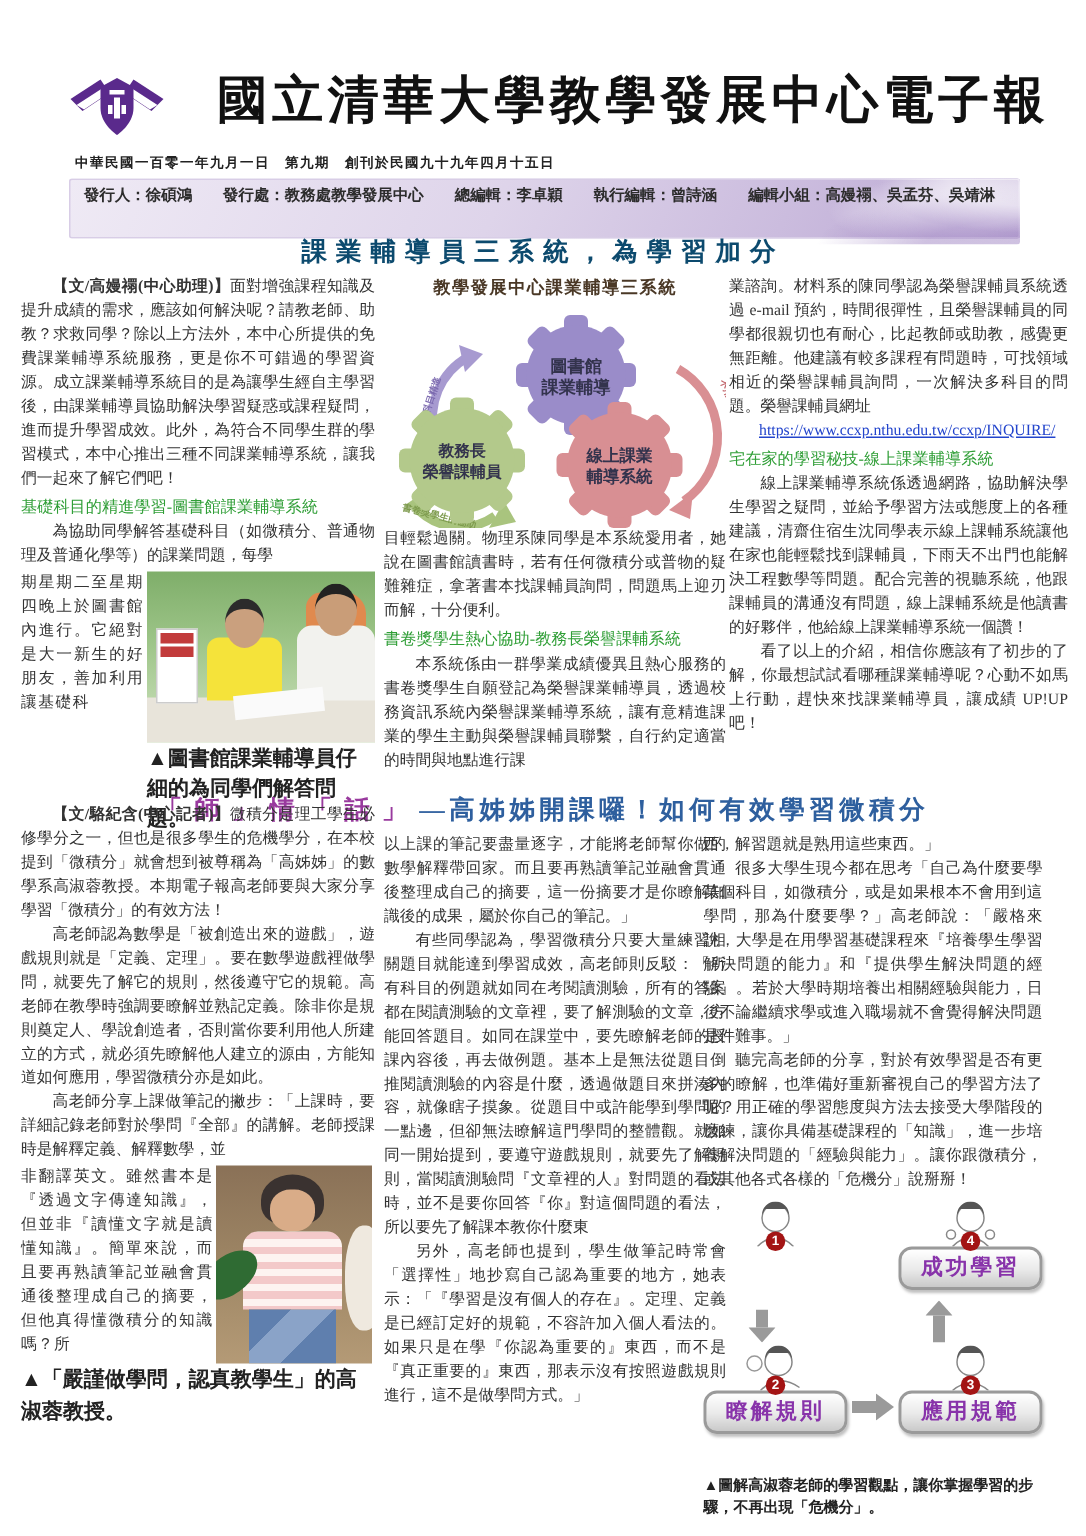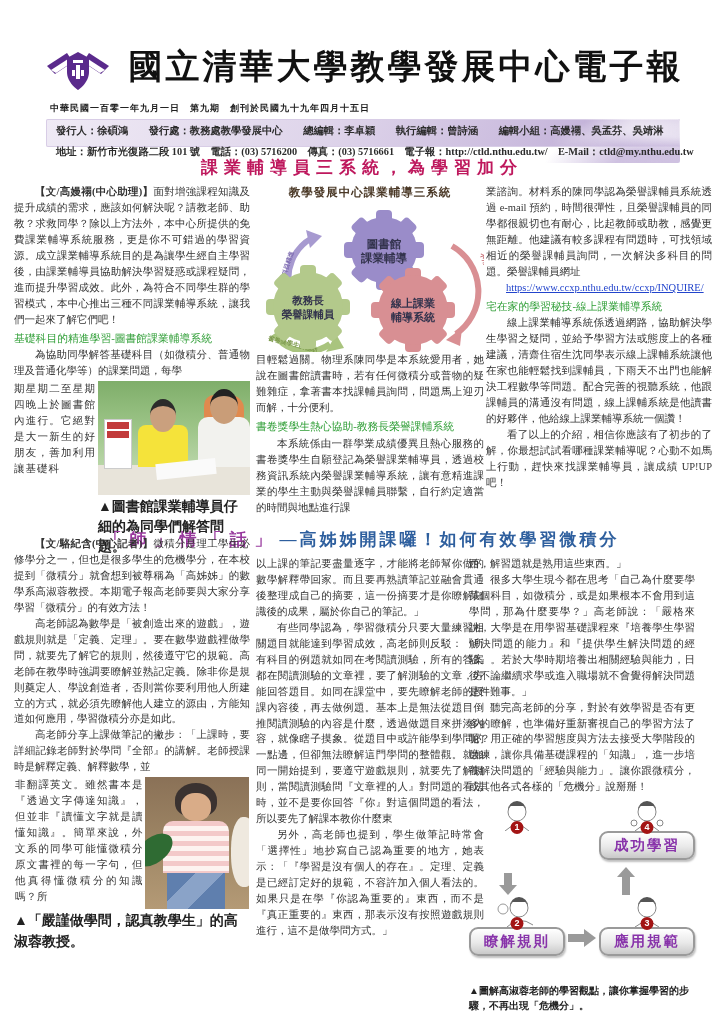--- a/index.html
+++ b/index.html
@@ -1,46 +1,46 @@
 <!DOCTYPE html>
 <html><head>
 <meta charset="utf-8">
 <style>
   html,body{margin:0;padding:0;background:#888;}
   #page{position:relative;width:724px;height:1024px;background:#ffffff;overflow:hidden;
         font-family:"Liberation Serif","DejaVu Serif",serif;color:#333;}
   
   #logo{position:absolute;left:46px;top:50px;width:64px;height:50px;}
-  #masthead-title{position:absolute;left:116px;top:44px;width:580px;text-align:center;
+  #masthead-title{position:absolute;left:132px;top:44px;width:580px;text-align:center;
         font-size:34px;font-weight:bold;color:#111;letter-spacing:3px;}
   #dateline{position:absolute;left:50px;top:102px;font-size:9px;font-weight:bold;color:#222;letter-spacing:1px;}
-  #infobar{position:absolute;left:46px;top:119px;width:634px;height:28px;
+  #infobar{position:absolute;left:46px;top:119px;width:634px;height:40px;
         background:linear-gradient(115deg,#efeaf5 0%,#ded4ea 45%,#cbbcde 75%,#b9a6d2 100%);
         border-radius:2px;box-shadow:inset 0 0 0 1px #d8cde6;}
   #infobar .wave{position:absolute;right:0;top:0;width:260px;height:44px;
         background:
          radial-gradient(ellipse 160px 60px at 100% 0%, rgba(255,255,255,.55) 30%, rgba(255,255,255,0) 60%),
          radial-gradient(ellipse 220px 70px at 100% 110%, rgba(148,118,188,.45) 30%, rgba(148,118,188,0) 62%),
          radial-gradient(ellipse 150px 40px at 85% 50%, rgba(255,255,255,.5) 25%, rgba(255,255,255,0) 60%);
         border-radius:2px;}
   #infobar .ln{position:relative;margin:3px 10px 0 10px;font-size:10.3px;font-weight:600;
         color:#2c2c2c;line-height:18px;white-space:nowrap;}
   
   .col{position:absolute;font-size:10.5px;line-height:1.52;text-align:justify;color:#333;}
   .col p{margin:0;text-indent:2em;}
   .col p.noind{text-indent:0;}
   .ghead{color:#2f9e36;font-weight:normal;font-size:10.8px;margin:2px 0 1px 0;text-indent:0;}
   a.lnk{color:#2244cc;text-decoration:underline;word-break:break-all;padding-left:20px;}
   
   #a1-title{position:absolute;left:0;top:156px;width:724px;text-align:center;
-        font-size:17px;font-weight:bold;color:#be185d;letter-spacing:6px;}
+        font-size:17px;font-weight:bold;color:#0c4a6e;letter-spacing:6px;}
   #a1-col1{left:14px;top:184px;width:236px;}
   #a1-col2{left:256px;top:184px;width:228px;}
   #a1-col3{left:486px;top:184px;width:226px;}
-  .wraprow{display:flex;margin-top:2px;justify-content:center;}
+  .wraprow{display:flex;margin-top:2px;}
   .wraprow .narrow{width:82px;letter-spacing:1px;}
   .photo1{width:152px;height:114px;margin-left:2px;position:relative;overflow:hidden;
         background:linear-gradient(180deg,#7fae6a 0%,#9cc487 40%,#cfe3c0 100%);}
   .photo1 .tbl{position:absolute;left:0;bottom:0;width:100%;height:30px;background:#e8e4da;}
   .photo1 .paper{position:absolute;left:58px;bottom:18px;width:60px;height:16px;background:#fafafa;transform:rotate(-6deg);}
   .photo1 .chair{position:absolute;right:6px;top:14px;width:40px;height:34px;background:#e08a4e;border-radius:10px 14px 4px 10px;}
   .photo1 .head1{position:absolute;left:52px;top:18px;width:26px;height:26px;background:#caa07e;border-radius:50%;border-top:7px solid #2b2b2b;}
   .photo1 .shirt1{position:absolute;left:40px;top:44px;width:50px;height:42px;background:#f5e33a;border-radius:8px 8px 0 0;}
   .photo1 .head2{position:absolute;left:112px;top:8px;width:28px;height:28px;background:#c99d78;border-radius:50%;border-top:7px solid #222;}
   .photo1 .shirt2{position:absolute;left:100px;top:36px;width:52px;height:50px;background:#f2f2ee;border-radius:10px 10px 0 0;}
@@ -99,21 +99,20 @@
     <rect x="27" y="10" width="10" height="3" fill="#fff"></rect>
     <rect x="30" y="15" width="4" height="14" fill="#fff"></rect>
     <rect x="26" y="20" width="3" height="6" fill="#fff"></rect>
     <rect x="35" y="20" width="3" height="6" fill="#fff"></rect>
   </svg>
   <div id="masthead-title">國立清華大學教學發展中心電子報</div>
   <div id="dateline">中華民國一百零一年九月一日　第九期　創刊於民國九十九年四月十五日</div>
   <div id="infobar">
     <div class="wave"></div>
     <div class="ln">發行人：徐碩鴻　　發行處：教務處教學發展中心　　總編輯：李卓穎　　執行編輯：曾詩涵　　編輯小組：高嫚禤、吳孟芬、吳靖淋</div>
-    <div class="ln">地址：新竹市光復路二段 101 號　電話：(03) 5716200　傳真：(03) 5716661　電子報：http://ctld.nthu.edu.tw/　E-Mail：ctld@my.nthu.edu.tw</div>
   </div>
 
   <div id="a1-title">課業輔導員三系統，為學習加分</div>
 
   <div class="col" id="a1-col1">
     <p><b>【文/高嫚禤(中心助理)】</b><span>面對增強課程知識及提升成績的需求，應該如何解決呢？請教老師、助教？求救同學？除以上方法外，本中心所提供的免費課業輔導系統服務，更是你不可錯過的學習資源。成立課業輔導系統目的是為讓學生經自主學習後，由課業輔導員協助解決學習疑惑或課程疑問，進而提升學習成效。此外，為符合不同學生群的學習模式，本中心推出三種不同課業輔導系統，讓我們一起來了解它們吧！</span></p>
     <div class="ghead">基礎科目的精進學習-圖書館課業輔導系統</div>
     <p>為協助同學解答基礎科目（如微積分、普通物理及普通化學等）的課業問題，每學</p>
     <div class="wraprow">
       <div class="narrow">期星期二至星期四晚上於圖書館內進行。它絕對是大一新生的好朋友，善加利用讓基礎科</div>
@@ -201,21 +200,21 @@
 
   <div id="a2-title">
     <span class="acc">「師」情「話」</span><span class="rest">—高姊姊開課囉！如何有效學習微積分</span>
   </div>
 
   <div class="col" id="a2-col1">
     <p><b>【文/駱紀含(中心記者)】</b><span>微積分是理工學生必修學分之一，但也是很多學生的危機學分，在本校提到「微積分」就會想到被尊稱為「高姊姊」的數學系高淑蓉教授。本期電子報高老師要與大家分享學習「微積分」的有效方法！</span></p>
     <p>高老師認為數學是「被創造出來的遊戲」，遊戲規則就是「定義、定理」。要在數學遊戲裡做學問，就要先了解它的規則，然後遵守它的規範。高老師在教學時強調要瞭解並熟記定義。除非你是規則奠定人、學說創造者，否則當你要利用他人所建立的方式，就必須先瞭解他人建立的源由，方能知道如何應用，學習微積分亦是如此。</p>
     <p>高老師分享上課做筆記的撇步：「上課時，要詳細記錄老師對於學問『全部』的講解。老師授課時是解釋定義、解釋數學，並</p>
     <div class="wraprow wraprow2">
-      <div class="narrow">非翻譯英文。雖然書本是『透過文字傳達知識』，但並非『讀懂文字就是讀懂知識』。簡單來說，外文系的同學可能懂微積分原文書裡的每一字句，但他真得懂微積分的知識嗎？所</div>
+      <div class="narrow">非翻譯英文。雖然書本是『透過文字傳達知識』，但並非『讀懂文字就是讀懂知識』。簡單來說，而且要再熟讀筆記並融會貫通後整理成自己的摘要，但他真得懂微積分的知識嗎？所</div>
       <div class="photo2">
         <div class="plush"></div>
         <div class="hair"></div>
         <div class="face"></div>
         <div class="shirt"></div>
         <div class="skirt"></div>
         <div class="leaf"></div>
       </div>
     </div>
     <div class="pcap pcap2">▲「嚴謹做學問，認真教學生」的高淑蓉教授。</div>

